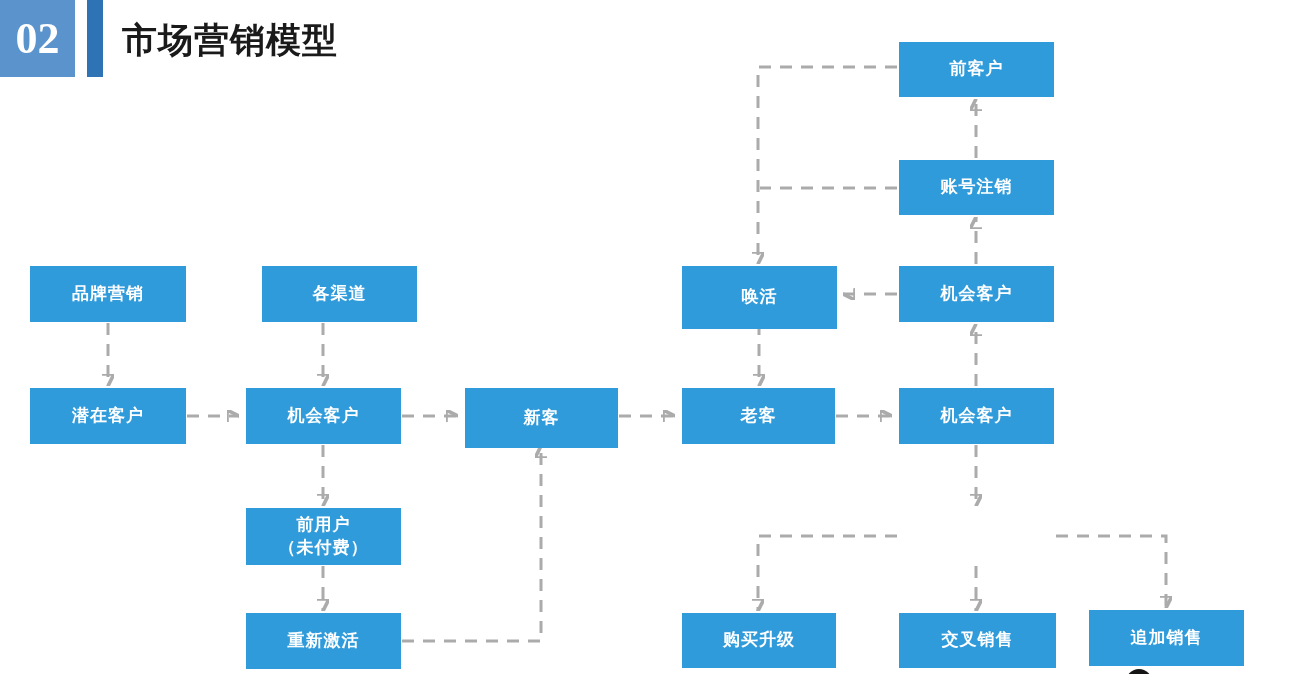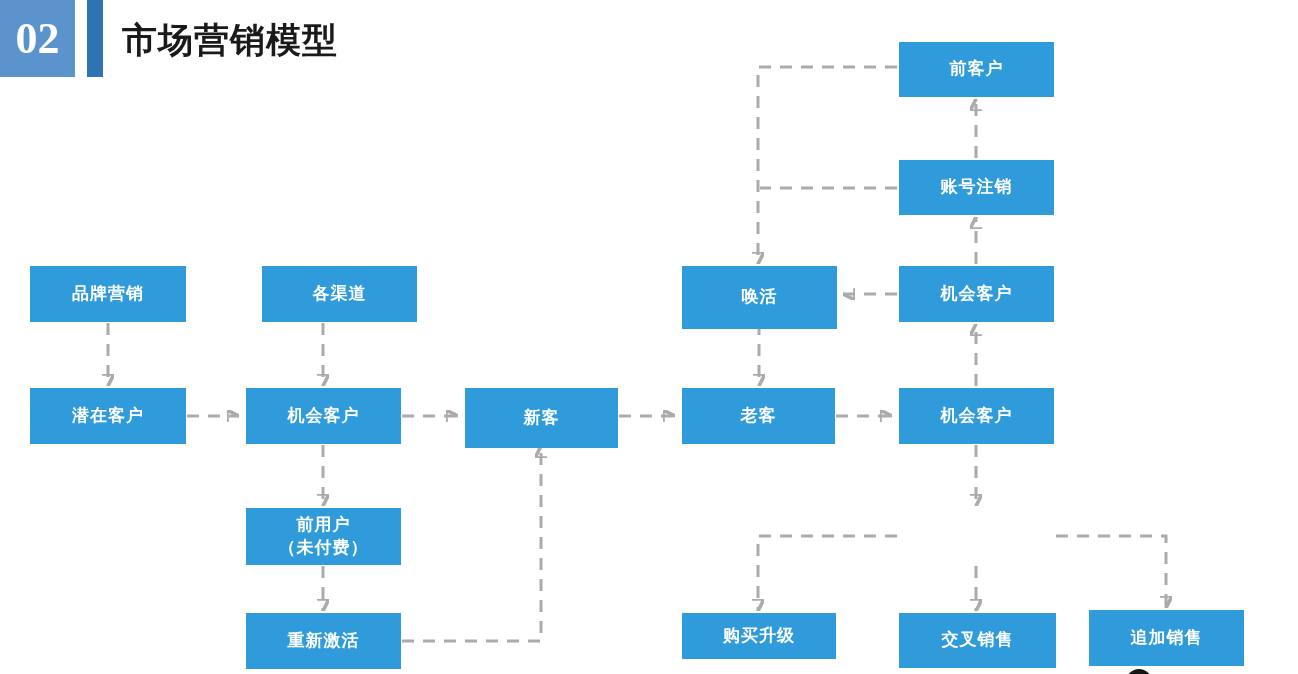--- a/index.html
+++ b/index.html
@@ -121,21 +121,21 @@
     </div>
   <div class="node" style="left:465px;top:388px;width:153px;height:60px">
       <span>新客</span>
     </div>
   <div class="node" style="left:682px;top:266px;width:155px;height:63px">
       <span>唤活</span>
     </div>
   <div class="node" style="left:682px;top:388px;width:153px;height:56px">
       <span>老客</span>
     </div>
-  <div class="node" style="left:682px;top:613px;width:154px;height:46px">
+  <div class="node" style="left:682px;top:613px;width:154px;height:55px">
       <span>购买升级</span>
     </div>
   <div class="node" style="left:899px;top:42px;width:155px;height:55px">
       <span>前客户</span>
     </div>
   <div class="node" style="left:899px;top:160px;width:155px;height:55px">
       <span>账号注销</span>
     </div>
   <div class="node" style="left:899px;top:266px;width:155px;height:56px">
       <span>机会客户</span>

